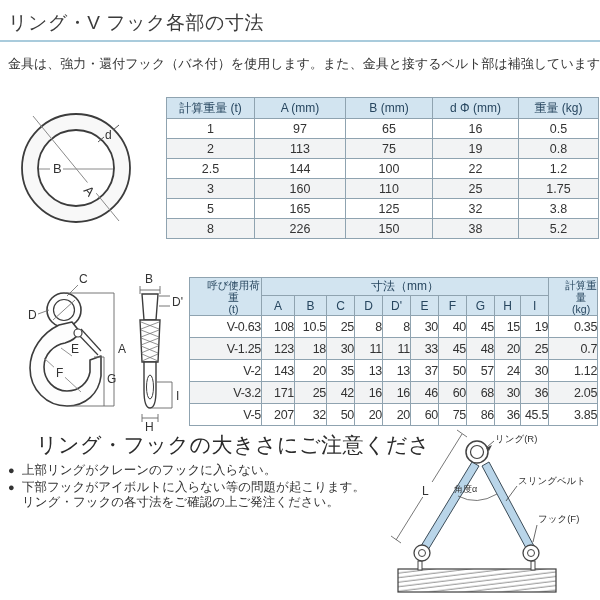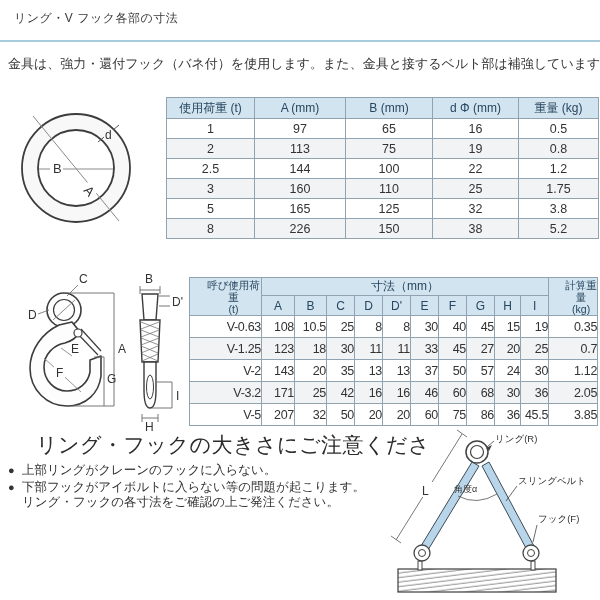--- a/index.html
+++ b/index.html
@@ -1,20 +1,20 @@
 <!DOCTYPE html>
 <html><head>
 <meta charset="utf-8">
 <style>
   html,body{margin:0;padding:0;background:#fff;}
   #page{position:relative;width:600px;height:600px;background:#fff;overflow:hidden;
         font-family:"Liberation Sans","DejaVu Sans",sans-serif;color:#333;}
 
   
-  #title{position:absolute;left:14px;top:10px;font-size:12px;color:#3b3b3b;letter-spacing:0.5px;white-space:nowrap;}
+  #title{position:absolute;left:8px;top:10px;font-size:19px;color:#3b3b3b;letter-spacing:0.5px;white-space:nowrap;}
   #title-rule{position:absolute;left:0;top:40px;width:600px;height:2px;background:#a9cbdc;}
   #intro{position:absolute;left:8px;top:55px;font-size:13px;color:#333;white-space:nowrap;letter-spacing:0;}
 
   
   table{border-collapse:collapse;table-layout:fixed;}
   th,td{border:1px solid #8fa3b0;text-align:center;padding:0;overflow:hidden;}
   th{background:#d2e4f0;color:#27465f;font-weight:normal;}
   td{color:#333;font-size:12.5px;background:#fff;}
   tbody tr:nth-child(even) td{background:#f2f3f4;}
 
@@ -69,21 +69,21 @@
   <table id="ring-table">
     <colgroup>
         <col style="width:88px">
         <col style="width:91px">
         <col style="width:87px">
         <col style="width:86px">
         <col style="width:80px">
       </colgroup>
     <thead>
       <tr>
-        <th>使用荷重 (t)</th>
+        <th>計算重量 (t)</th>
         <th>A (mm)</th>
         <th>B (mm)</th>
         <th>d Φ (mm)</th>
         <th>重量 (kg)</th>
       </tr>
     </thead>
     <tbody>
         <tr>
           <td>1</td>
           <td>97</td>
@@ -255,21 +255,21 @@
         </tr>
         <tr>
           <td>V-1.25</td>
           <td>123</td>
           <td>18</td>
           <td>30</td>
           <td>11</td>
           <td>11</td>
           <td>33</td>
           <td>45</td>
-          <td>27</td>
+          <td>48</td>
           <td>20</td>
           <td>25</td>
           <td>0.7</td>
         </tr>
         <tr>
           <td>V-2</td>
           <td>143</td>
           <td>20</td>
           <td>35</td>
           <td>13</td>

